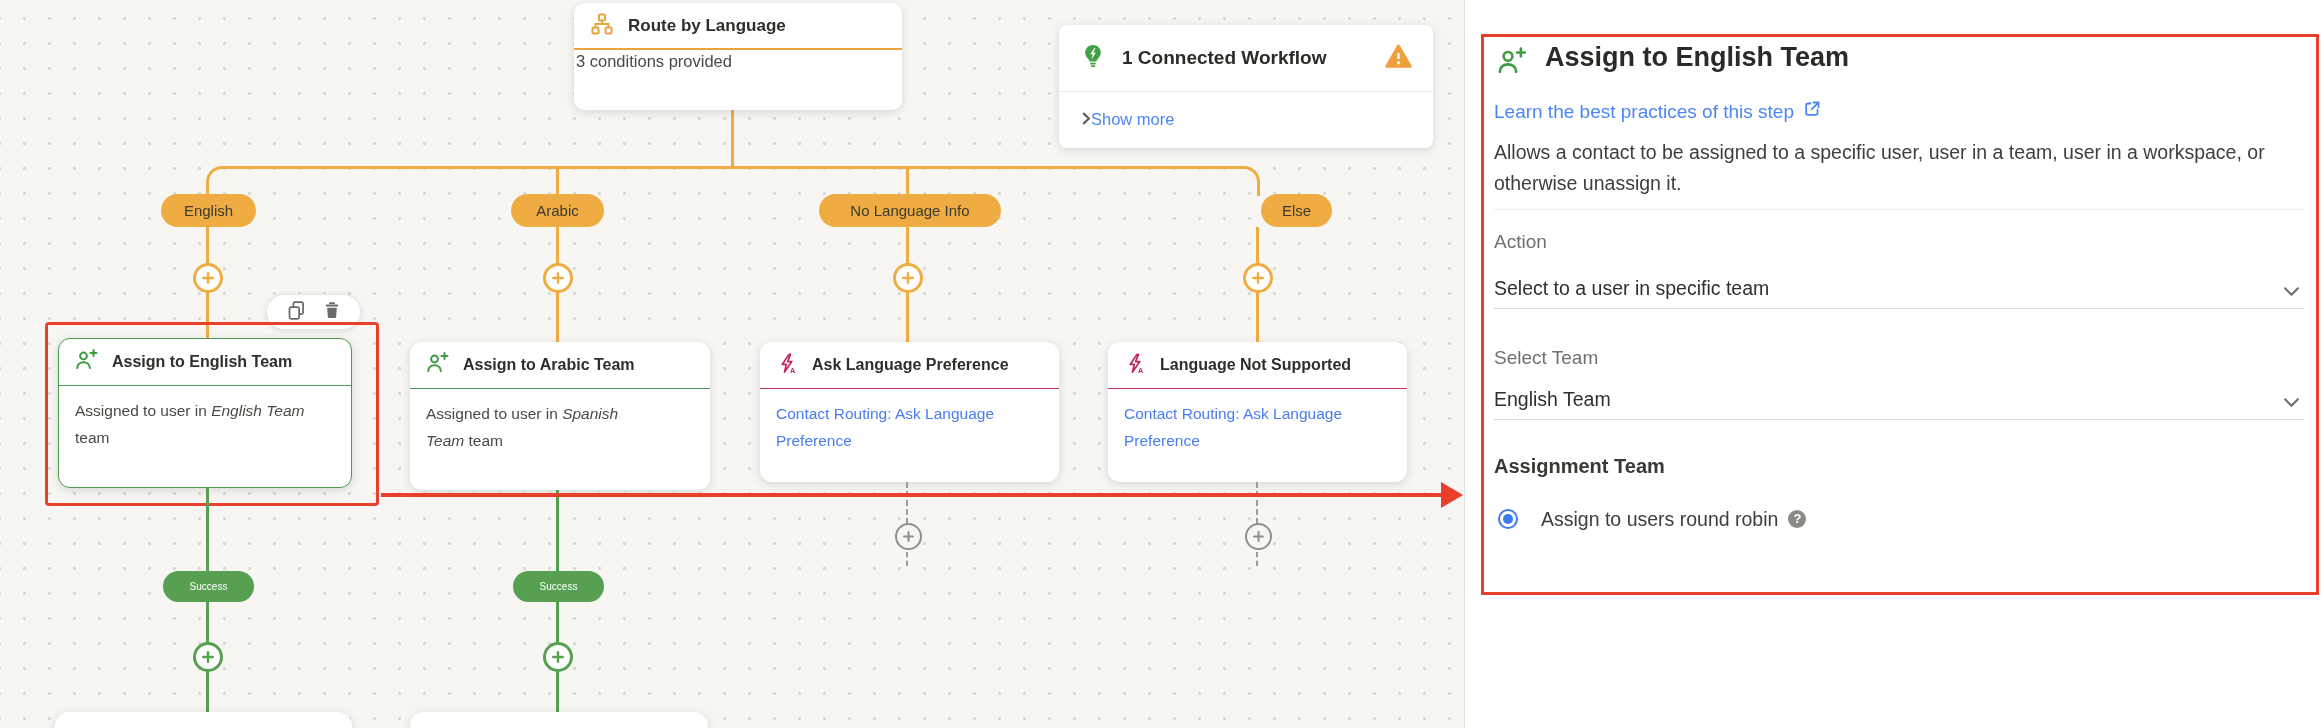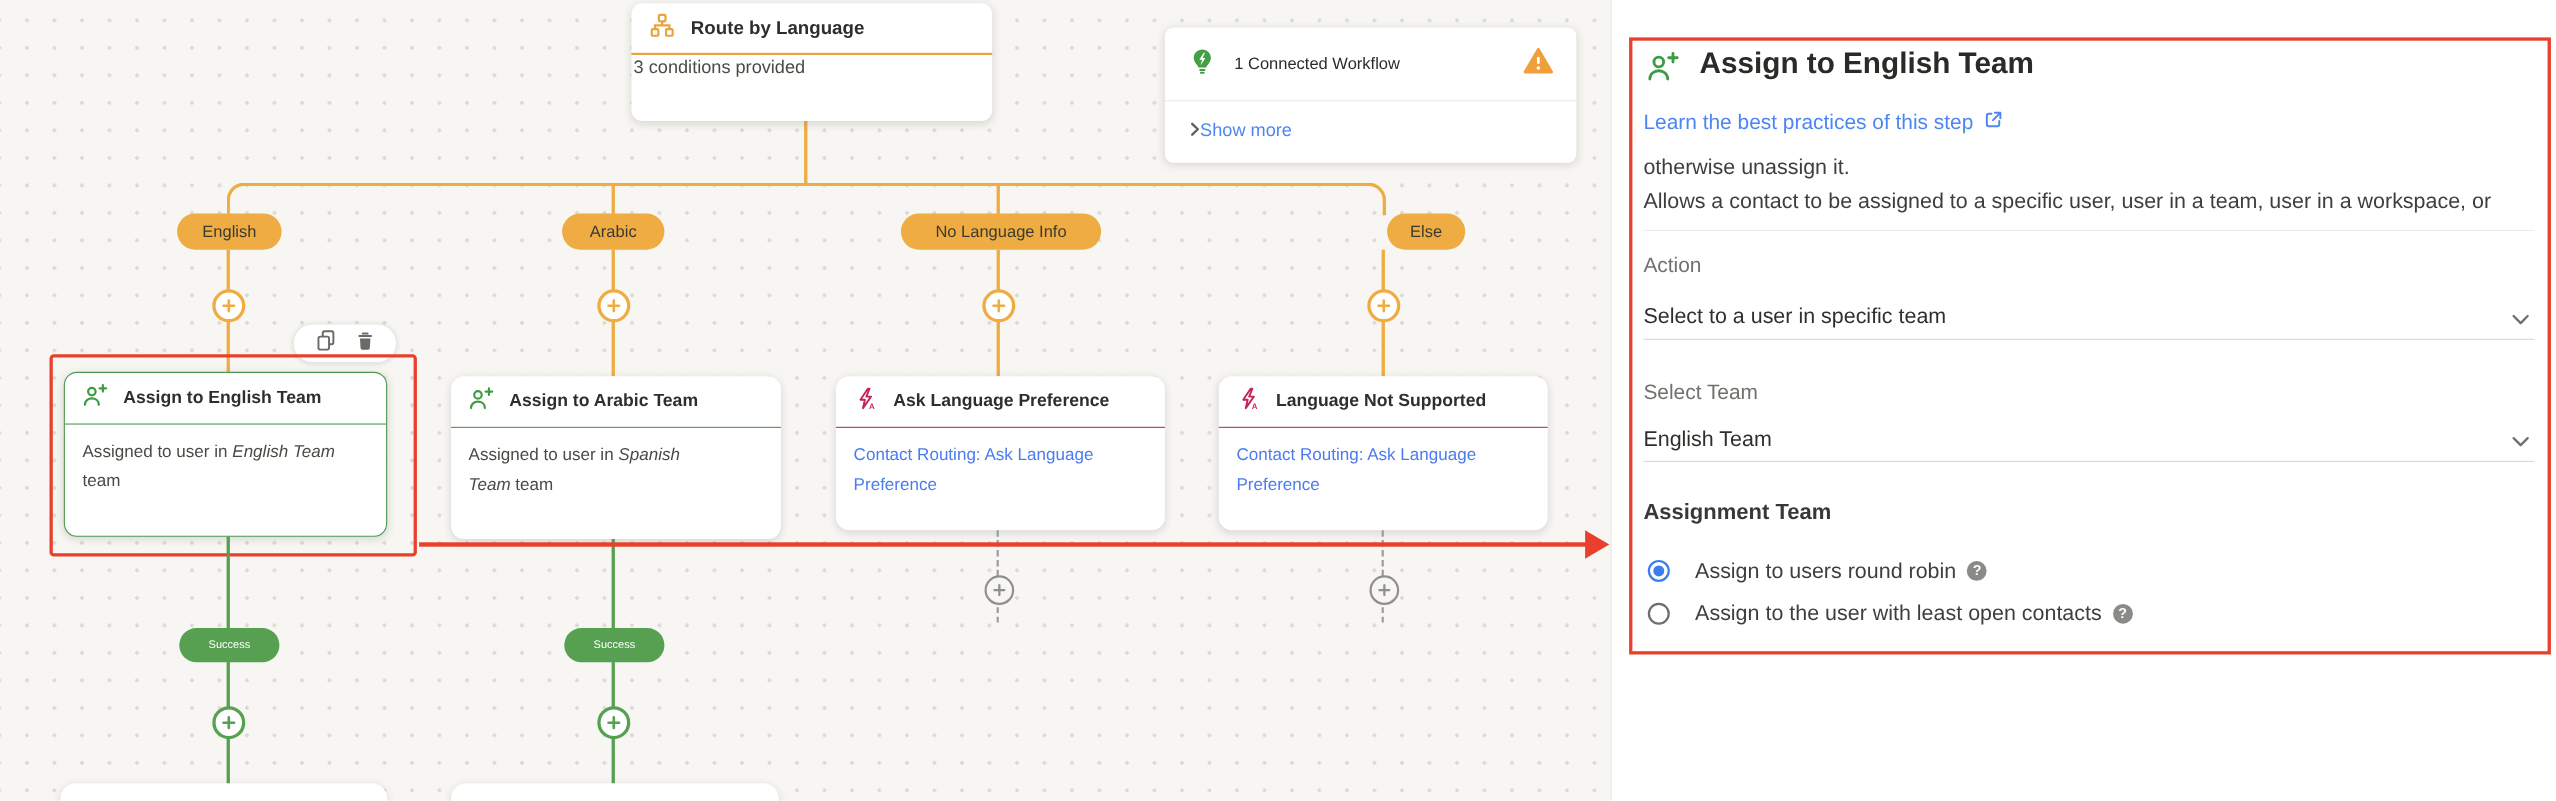--- a/index.html
+++ b/index.html
@@ -55,21 +55,21 @@
   .route { left:574px; top:3px; width:328px; height:107px; border-radius:10px; }
   .route .hd { display:flex; align-items:center; gap:14px; height:47px; padding:0 16px;
     border-bottom:2px solid #E8A43E; }
   .route .hd .ttl { font-size:17px; font-weight:bold; color:#2E2E2A; }
   .route .bd { padding:2px; font-size:16.5px; color:#4A4A45; }
 
   
   .conn { left:1059px; top:25px; width:374px; height:123px; border-radius:8px; }
   .conn .hd { display:flex; align-items:center; gap:16px; height:67px; padding:0 21px;
     border-bottom:1px solid #ECECE9; }
-  .conn .hd .ttl { font-size:15px; font-weight:normal; color:#2B2B27; }
+  .conn .hd .ttl { font-size:19px; font-weight:bold; color:#2B2B27; }
   .conn .more { display:flex; align-items:center; height:55px; padding:0 23px;
     font-size:16.5px; color:#4C86F3; cursor:pointer; }
 
   
   .arrowline { position:absolute; left:381px; top:493px; width:1062px; height:4px; background:#E8402C; }
   .arrowhead { position:absolute; left:1441px; top:482px; width:0; height:0;
     border-left:22px solid #E8402C; border-top:13px solid transparent; border-bottom:13px solid transparent; }
 
   
   .panel { position:absolute; left:1464px; top:0; width:860px; height:728px; background:#fff;
@@ -328,22 +328,22 @@
       <span>
         <svg width="20" height="20" viewBox="0 0 20 20" fill="none" stroke="#4C86F3" stroke-width="1.8" stroke-linecap="round" stroke-linejoin="round">
           <path d="M8.5 4.5H6c-1 0-1.8.8-1.8 1.8v7.7c0 1 .8 1.8 1.8 1.8h7.7c1 0 1.8-.8 1.8-1.8V11"></path>
           <path d="M11.5 3.5h5v5"></path>
           <path d="M16.2 3.8 9.8 10.2"></path>
         </svg>
       </span>
     </div>
 
     <div class="p-desc">
+      <span style="display:block;">Allows a contact to be assigned to a specific user, user in a team, user in a workspace, or</span>
       <span style="display:block;">otherwise unassign it.</span>
-      <span style="display:block;">Allows a contact to be assigned to a specific user, user in a team, user in a workspace, or</span>
     </div>
 
     <div class="hr" style="top:209px;"></div>
 
     <div class="p-label" style="top:231px;">Action</div>
     <div class="p-value" style="top:277px;">Select to a user in specific team</div>
     <span class="p-chev" style="top:283px;">
       <svg width="17" height="11" viewBox="0 0 16 10" fill="none" stroke="#6F6F6B" stroke-width="2" stroke-linecap="round" stroke-linejoin="round">
           <path d="M2 2l6 6 6-6"></path>
         </svg>
@@ -359,20 +359,15 @@
     </span>
     <div class="uline" style="top:419px;"></div>
 
     <div class="p-logic">Assignment Team</div>
 
     <div class="radio-row" style="top:505px;">
       <span class="radio on"></span>
       <span class="lbl">Assign to users round robin</span>
       <span class="help"></span>
     </div>
-    <div class="radio-row" style="top:544px;">
-      <span class="radio"></span>
-      <span class="lbl">Assign to the user with least open contacts</span>
-      <span class="help"></span>
-    </div>
   </div>
 
 </div>
 
 </body></html>

